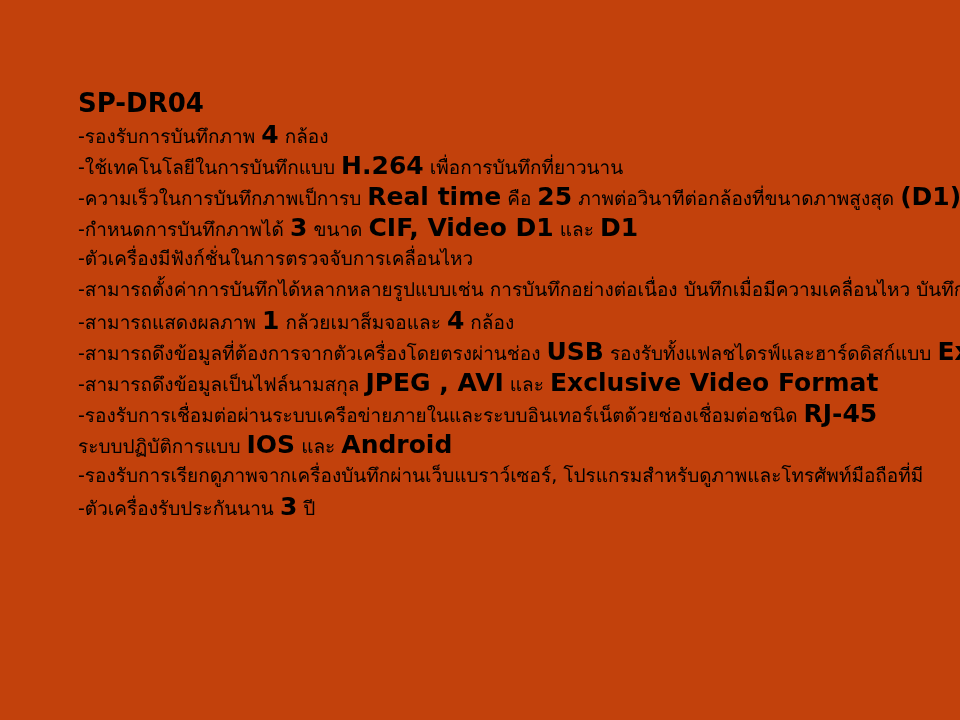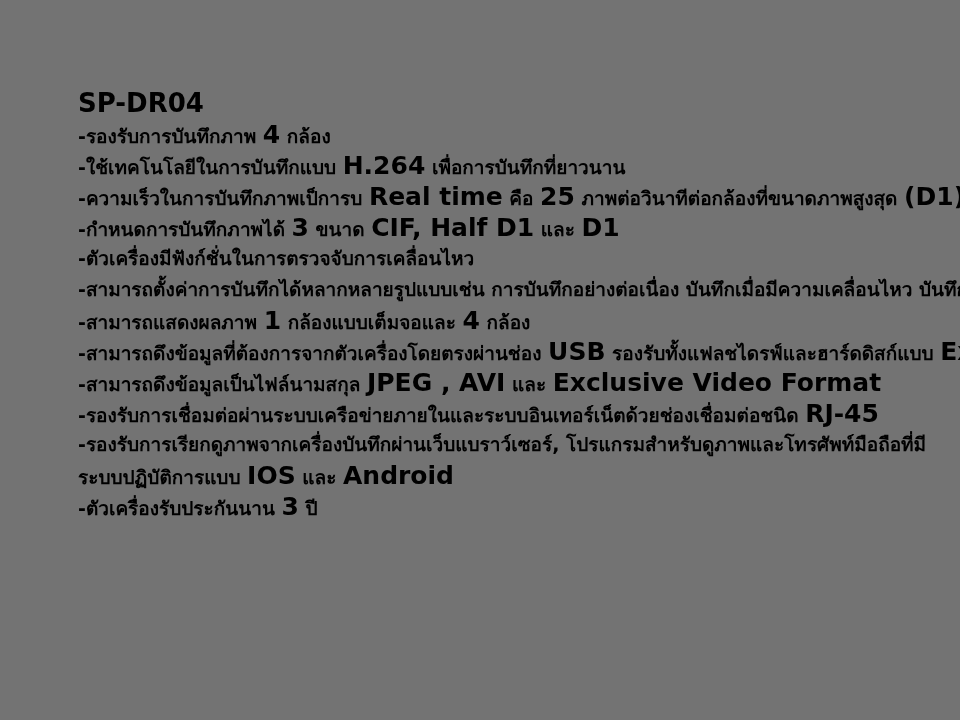--- a/index.html
+++ b/index.html
@@ -13,21 +13,21 @@
     overflow: hidden;
     position: relative;
     font-family: "DejaVu Sans", sans-serif;
     color: #000000;
   }
   .page {
     position: absolute;
     left: 0; top: 0;
     width: 960px;
     height: 720px;
-    background: #737373;
+    background: #c2410c;
   }
   .spec-block {
     position: absolute;
     left: 78px;
     top: 88px;
     width: 850px;
   }
   .product-title {
     font-size: 26px;
     font-weight: bold;
@@ -36,42 +36,42 @@
     white-space: nowrap;
   }
   .spec-line {
     line-height: 31px;
     height: 31px;
     white-space: nowrap;
     font-weight: bold;
   }
   .spec-line .thai {
     font-size: 19px;
-    font-weight: bold;
+    font-weight: normal;
   }
   .spec-line .latin {
     font-size: 25px;
     font-weight: bold;
   }
 </style>
 </head>
 <body>
 
 <div class="page">
   <div class="spec-block">
     <div class="product-title">SP-DR04</div>
     <div>
         <div class="spec-line"><span class="thai">-รองรับการบันทึกภาพ </span><span class="latin">4</span><span class="thai"> กล้อง</span></div>
         <div class="spec-line"><span class="thai">-ใช้เทคโนโลยีในการบันทึกแบบ </span><span class="latin">H.264</span><span class="thai"> เพื่อการบันทึกที่ยาวนาน</span></div>
         <div class="spec-line"><span class="thai">-ความเร็วในการบันทึกภาพเป็การบ </span><span class="latin">Real time</span><span class="thai"> คือ </span><span class="latin">25</span><span class="thai"> ภาพต่อวินาทีต่อกล้องที่ขนาดภาพสูงสุด </span><span class="latin">(D1)</span></div>
-        <div class="spec-line"><span class="thai">-กำหนดการบันทึกภาพได้ </span><span class="latin">3</span><span class="thai"> ขนาด </span><span class="latin">CIF, Half D1</span><span class="thai"> และ </span><span class="latin">D1</span></div>
+        <div class="spec-line"><span class="thai">-กำหนดการบันทึกภาพได้ </span><span class="latin">3</span><span class="thai"> ขนาด </span><span class="latin">CIF, Video D1</span><span class="thai"> และ </span><span class="latin">D1</span></div>
         <div class="spec-line"><span class="thai">-ตัวเครื่องมีฟังก์ชั่นในการตรวจจับการเคลื่อนไหว</span></div>
         <div class="spec-line"><span class="thai">-สามารถตั้งค่าการบันทึกได้หลากหลายรูปแบบเช่น การบันทึกอย่างต่อเนื่อง บันทึกเมื่อมีความเคลื่อนไหว บันทึกเมื่อมี</span></div>
-        <div class="spec-line"><span class="thai">-สามารถแสดงผลภาพ </span><span class="latin">1</span><span class="thai"> กล้องแบบเต็มจอและ </span><span class="latin">4</span><span class="thai"> กล้อง</span></div>
+        <div class="spec-line"><span class="thai">-สามารถแสดงผลภาพ </span><span class="latin">1</span><span class="thai"> กล้วยเมาส็มจอและ </span><span class="latin">4</span><span class="thai"> กล้อง</span></div>
         <div class="spec-line"><span class="thai">-สามารถดึงข้อมูลที่ต้องการจากตัวเครื่องโดยตรงผ่านช่อง </span><span class="latin">USB</span><span class="thai"> รองรับทั้งแฟลชไดรฟ์และฮาร์ดดิสก์แบบ </span><span class="latin">External</span></div>
         <div class="spec-line"><span class="thai">-สามารถดึงข้อมูลเป็นไฟล์นามสกุล </span><span class="latin">JPEG , AVI</span><span class="thai"> และ </span><span class="latin">Exclusive Video Format</span></div>
         <div class="spec-line"><span class="thai">-รองรับการเชื่อมต่อผ่านระบบเครือข่ายภายในและระบบอินเทอร์เน็ตด้วยช่องเชื่อมต่อชนิด </span><span class="latin">RJ-45</span></div>
+        <div class="spec-line"><span class="thai">ระบบปฏิบัติการแบบ </span><span class="latin">IOS</span><span class="thai"> และ </span><span class="latin">Android</span></div>
         <div class="spec-line"><span class="thai">-รองรับการเรียกดูภาพจากเครื่องบันทึกผ่านเว็บแบราว์เซอร์, โปรแกรมสำหรับดูภาพและโทรศัพท์มือถือที่มี</span></div>
-        <div class="spec-line"><span class="thai">ระบบปฏิบัติการแบบ </span><span class="latin">IOS</span><span class="thai"> และ </span><span class="latin">Android</span></div>
         <div class="spec-line"><span class="thai">-ตัวเครื่องรับประกันนาน </span><span class="latin">3</span><span class="thai"> ปี</span></div>
       </div>
   </div>
 </div>
 
 </body></html>

